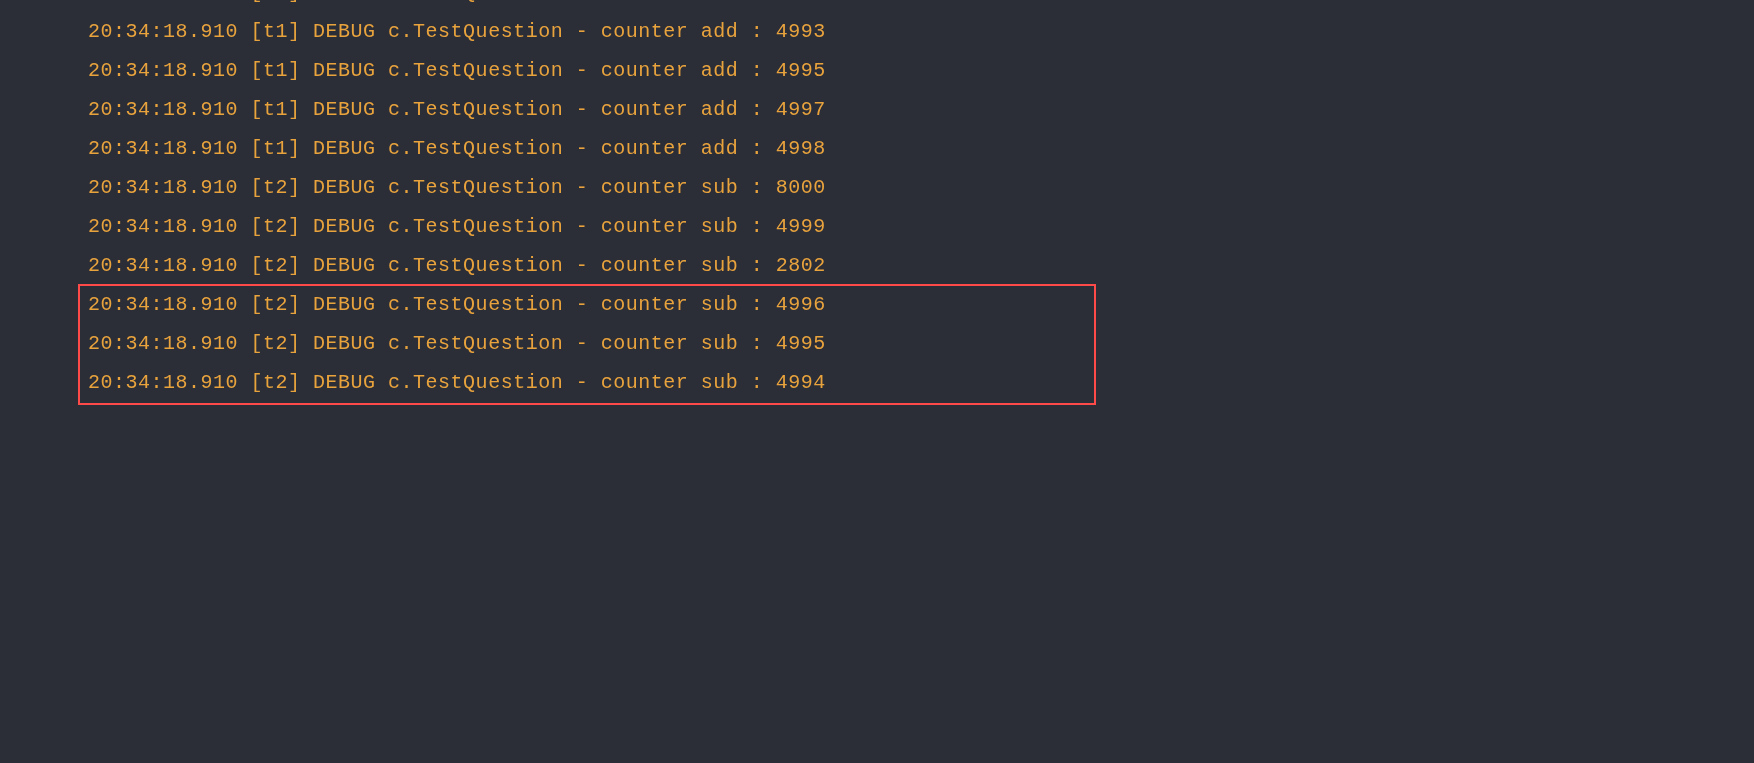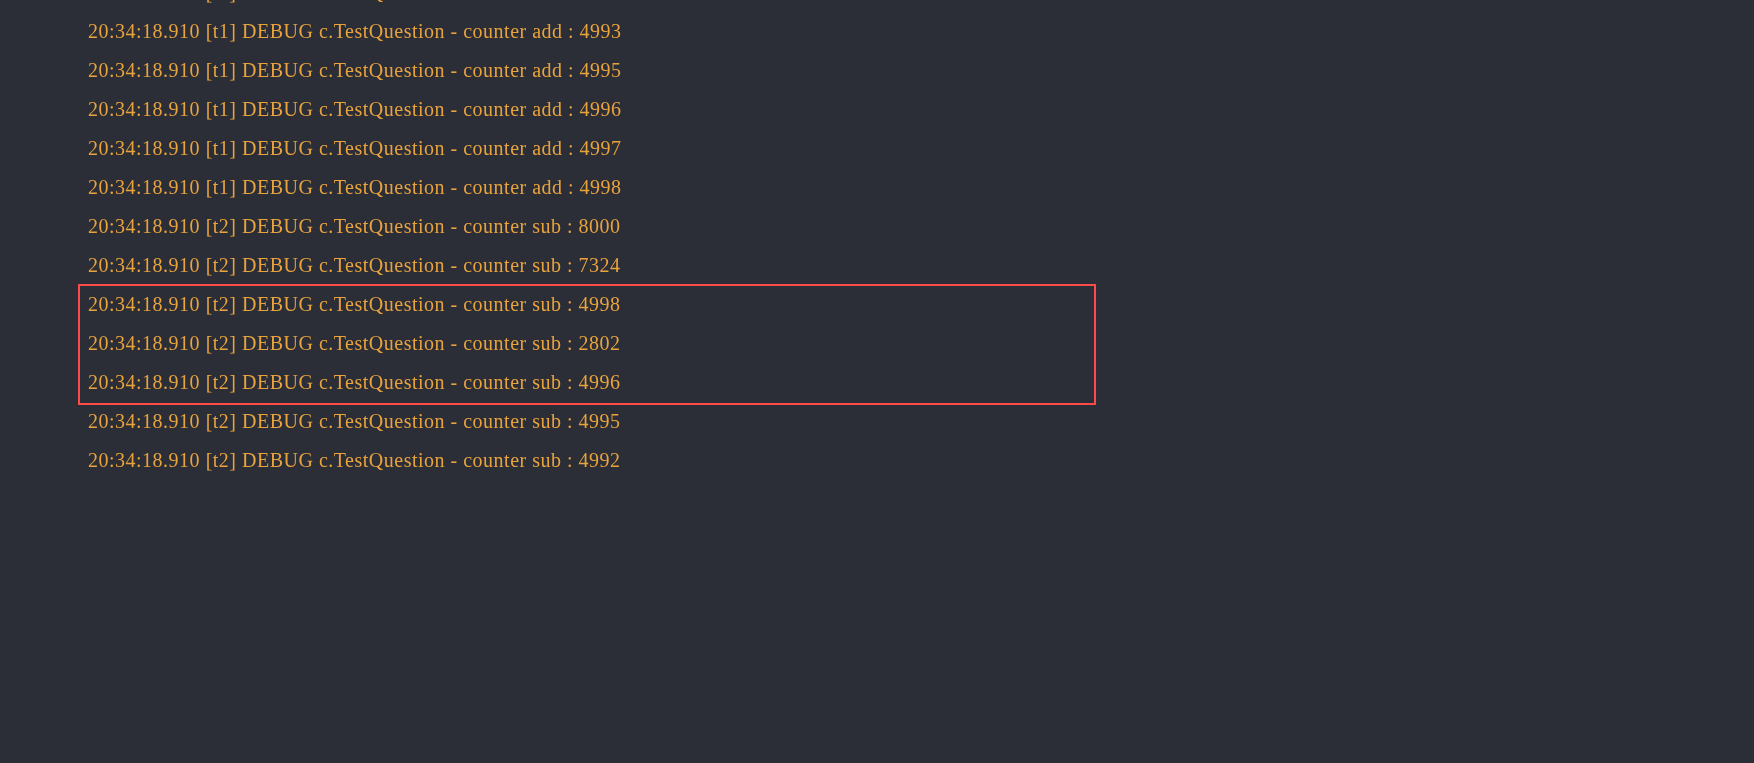--- a/index.html
+++ b/index.html
@@ -21,43 +21,40 @@
     .console {
       padding-left: 88px;
       padding-top: 0;
       position: relative;
       top: -27px;
     }
     .log-line {
       white-space: pre;
       font-weight: 500;
       letter-spacing: 0.5px;
-      font-family: Liberation Serif, serif;
     }
     .highlight-box {
       position: absolute;
       border: 2px solid #ff4a4a;
       left: 78px;
       width: 1018px;
       top: 284px;
       height: 121px;
       pointer-events: none;
     }
   </style>
 </head>
 <body>
 
 <div class="console">
 <div class="log-line"><span>20:34:18.910</span> <span>[t1]</span> <span>DEBUG</span> <span>c.TestQuestion</span> <span>-</span> <span>counter add : 4992</span></div>
     <div class="log-line"><span>20:34:18.910</span> <span>[t1]</span> <span>DEBUG</span> <span>c.TestQuestion</span> <span>-</span> <span>counter add : 4993</span></div>
     <div class="log-line"><span>20:34:18.910</span> <span>[t1]</span> <span>DEBUG</span> <span>c.TestQuestion</span> <span>-</span> <span>counter add : 4995</span></div>
-    <div class="log-line"><span>20:34:18.910</span> <span>[t1]</span> <span>DEBUG</span> <span>c.TestQuestion</span> <span>-</span> <span>counter add : 4996</span></div>
     <div class="log-line"><span>20:34:18.910</span> <span>[t1]</span> <span>DEBUG</span> <span>c.TestQuestion</span> <span>-</span> <span>counter add : 4997</span></div>
     <div class="log-line"><span>20:34:18.910</span> <span>[t1]</span> <span>DEBUG</span> <span>c.TestQuestion</span> <span>-</span> <span>counter add : 4998</span></div>
     <div class="log-line"><span>20:34:18.910</span> <span>[t2]</span> <span>DEBUG</span> <span>c.TestQuestion</span> <span>-</span> <span>counter sub : 8000</span></div>
-    <div class="log-line"><span>20:34:18.910</span> <span>[t2]</span> <span>DEBUG</span> <span>c.TestQuestion</span> <span>-</span> <span>counter sub : 7324</span></div>
-    <div class="log-line"><span>20:34:18.910</span> <span>[t2]</span> <span>DEBUG</span> <span>c.TestQuestion</span> <span>-</span> <span>counter sub : 4998</span></div>
+    <div class="log-line"><span>20:34:18.910</span> <span>[t2]</span> <span>DEBUG</span> <span>c.TestQuestion</span> <span>-</span> <span>counter sub : 4999</span></div>
     <div class="log-line"><span>20:34:18.910</span> <span>[t2]</span> <span>DEBUG</span> <span>c.TestQuestion</span> <span>-</span> <span>counter sub : 2802</span></div>
     <div class="log-line"><span>20:34:18.910</span> <span>[t2]</span> <span>DEBUG</span> <span>c.TestQuestion</span> <span>-</span> <span>counter sub : 4996</span></div>
     <div class="log-line"><span>20:34:18.910</span> <span>[t2]</span> <span>DEBUG</span> <span>c.TestQuestion</span> <span>-</span> <span>counter sub : 4995</span></div>
-    <div class="log-line"><span>20:34:18.910</span> <span>[t2]</span> <span>DEBUG</span> <span>c.TestQuestion</span> <span>-</span> <span>counter sub : 4992</span></div>
+    <div class="log-line"><span>20:34:18.910</span> <span>[t2]</span> <span>DEBUG</span> <span>c.TestQuestion</span> <span>-</span> <span>counter sub : 4994</span></div>
   </div>
 <div class="highlight-box"></div>
 
 </body></html>

